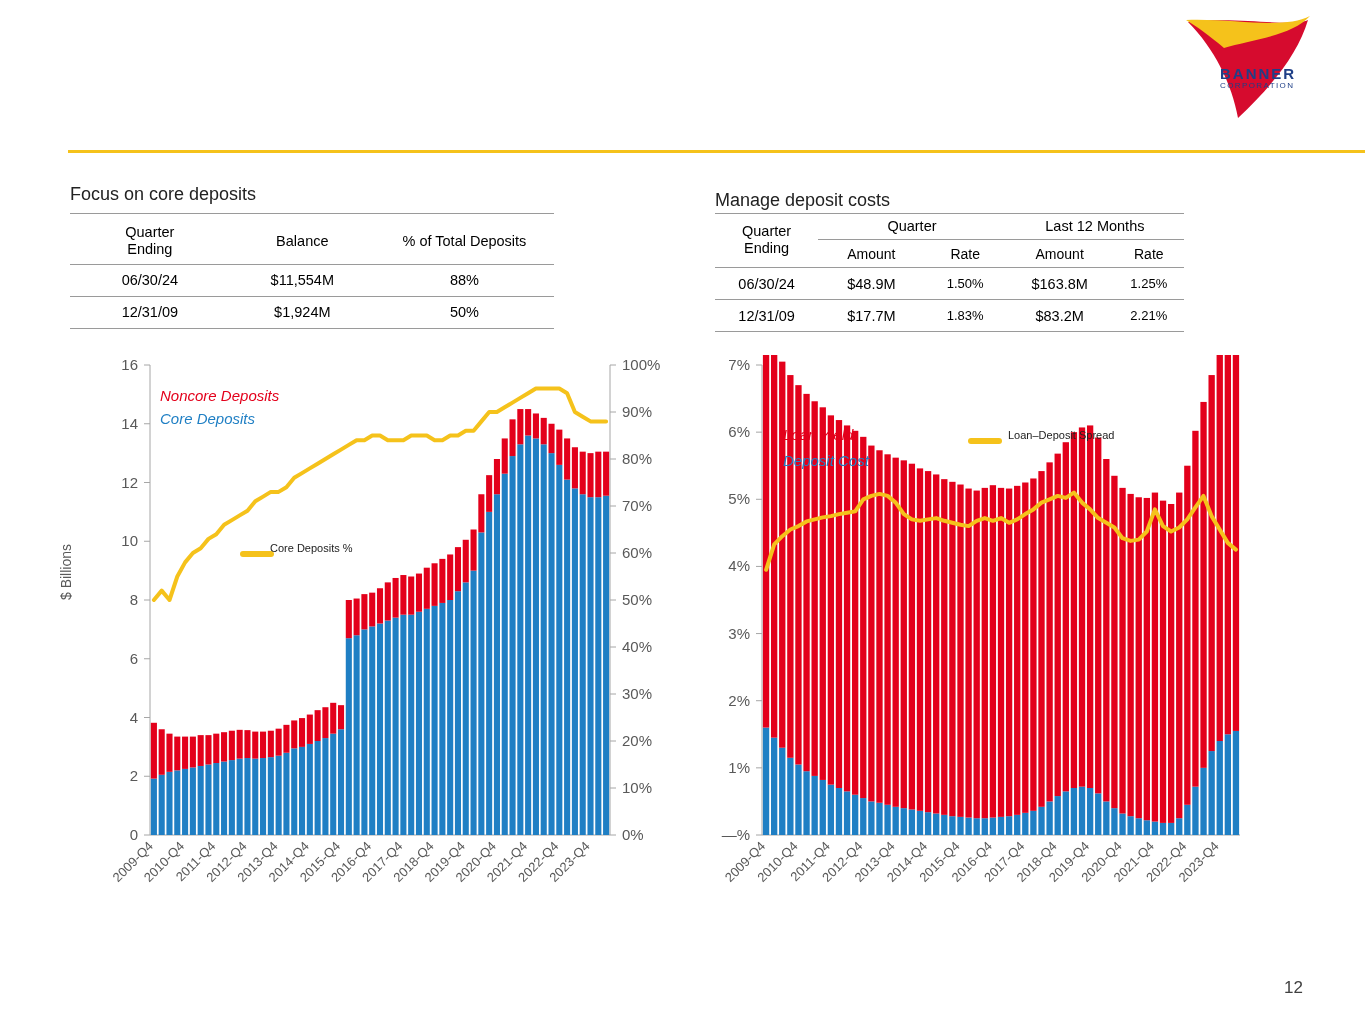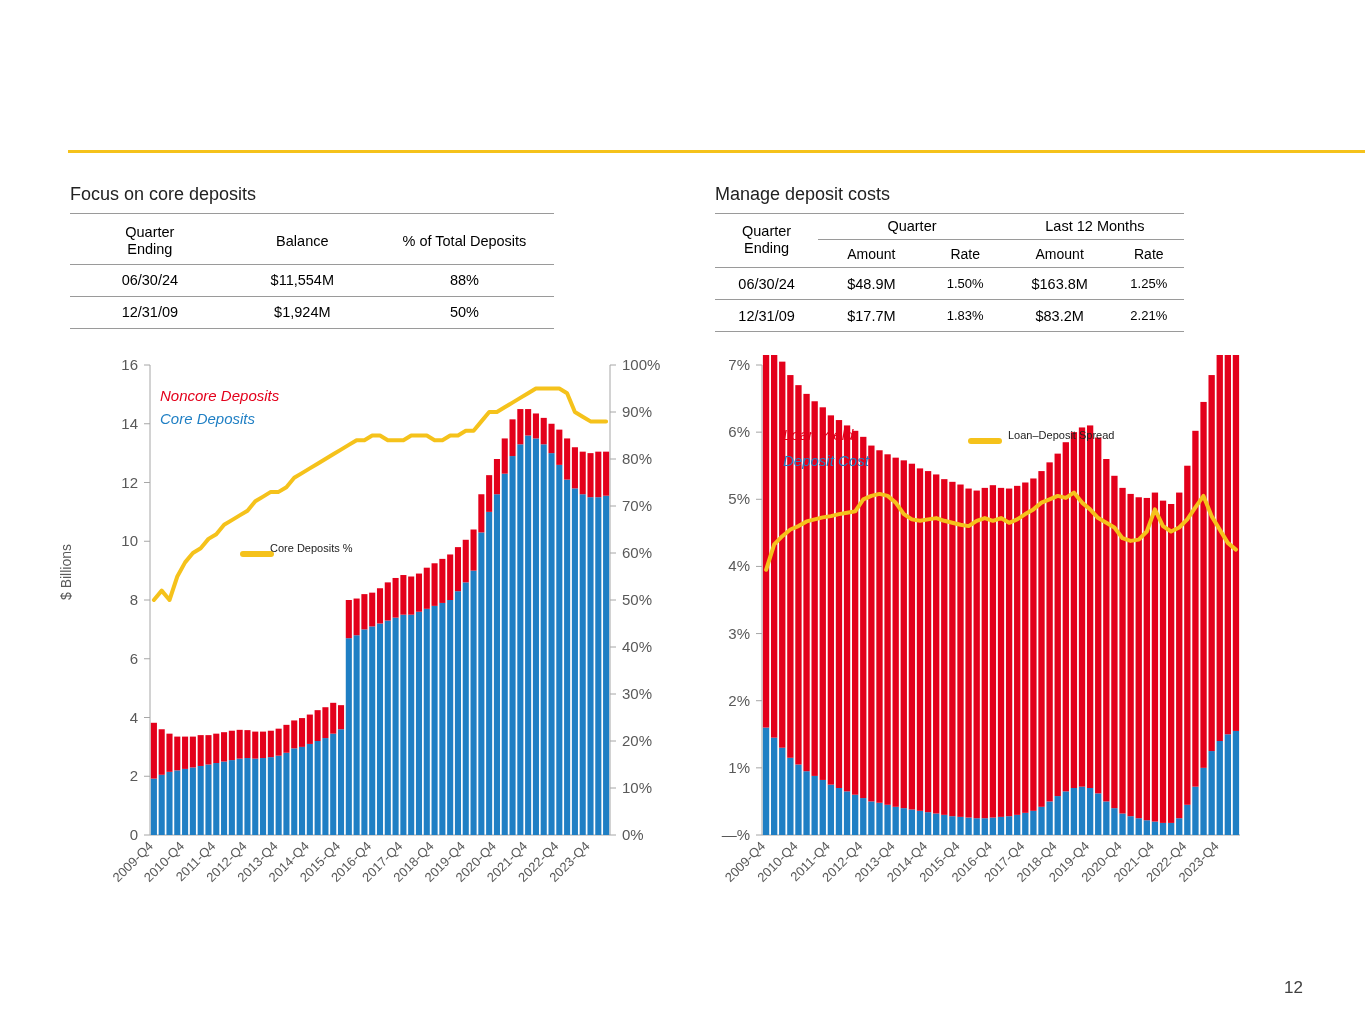--- a/index.html
+++ b/index.html
@@ -63,21 +63,21 @@
     letter-spacing: 1.4px;
     color: #1f3f87;
   }
   
   .section-head {
     position: absolute;
     font-size: 18px;
     color: #222;
   }
   .sec-left { left: 70px; top: 184px; }
-  .sec-right { left: 715px; top: 184px; text-align: right; }
+  .sec-right { left: 715px; top: 190px; text-align: right; }
   .sec-rule {
     position: absolute;
     height: 1px;
     background: #9a9a9a;
   }
   .rule-left { left: 70px; top: 213px; width: 484px; }
   .rule-right { left: 715px; top: 213px; width: 469px; }
 
   
   table {
@@ -153,20 +153,30 @@
   }
   svg { display: block; }
 </style>
 </head>
 <body>
 
 <div class="slide">
 
   <div class="title-rule"></div>
 
+  <div class="logo">
+    <svg width="135" height="118" viewBox="0 0 135 118">
+      <path d="M8 8 C60 2 112 14 128 6 C118 40 92 72 58 104 C52 70 34 34 8 8 Z" fill="#d60b2e"></path>
+      <path d="M6 6 C52 4 104 16 130 2 C112 22 70 26 44 34 C30 22 16 12 6 6 Z" fill="#f5c21b"></path>
+    </svg>
+    <div class="logo-text">
+      <div class="logo-name">BANNER</div>
+      <div class="logo-sub">CORPORATION</div>
+    </div>
+  </div>
 
   <div class="section-head sec-left">Focus on core deposits</div>
   <div class="sec-rule rule-left"></div>
 
   <table class="tbl-left">
     <thead>
       <tr class="hdr">
         <td style="width:33%">
           <div class="twolines">
             <div>Quarter</div>

